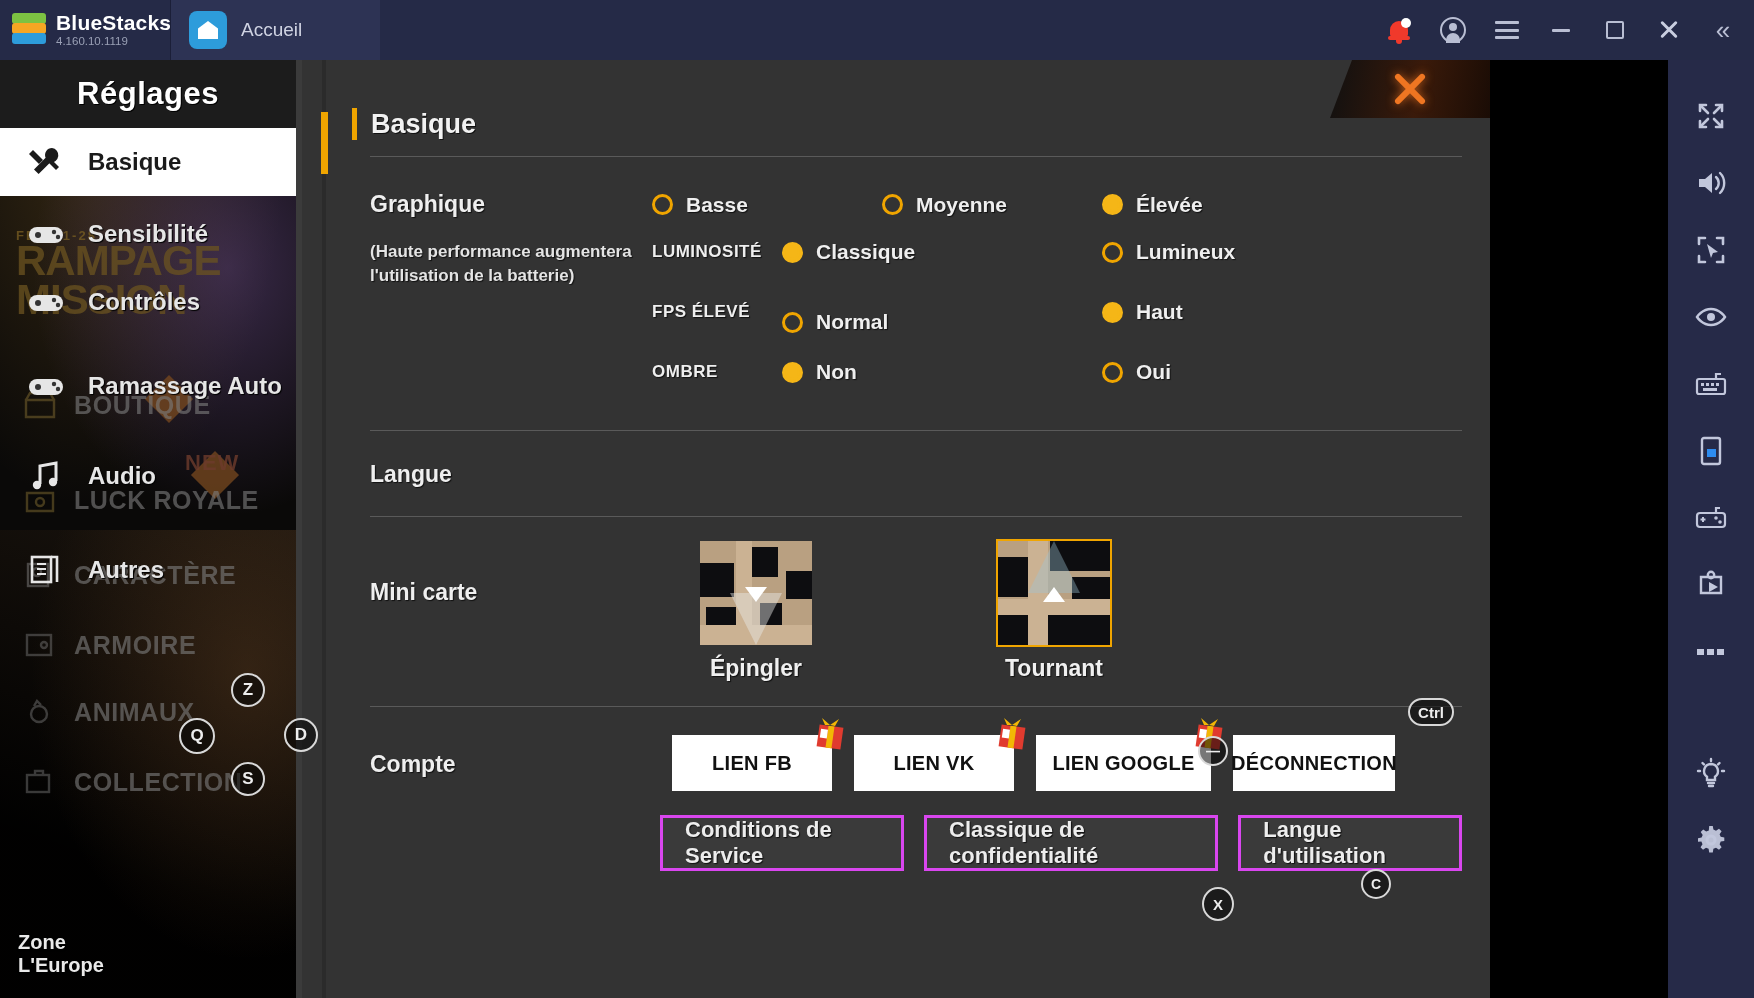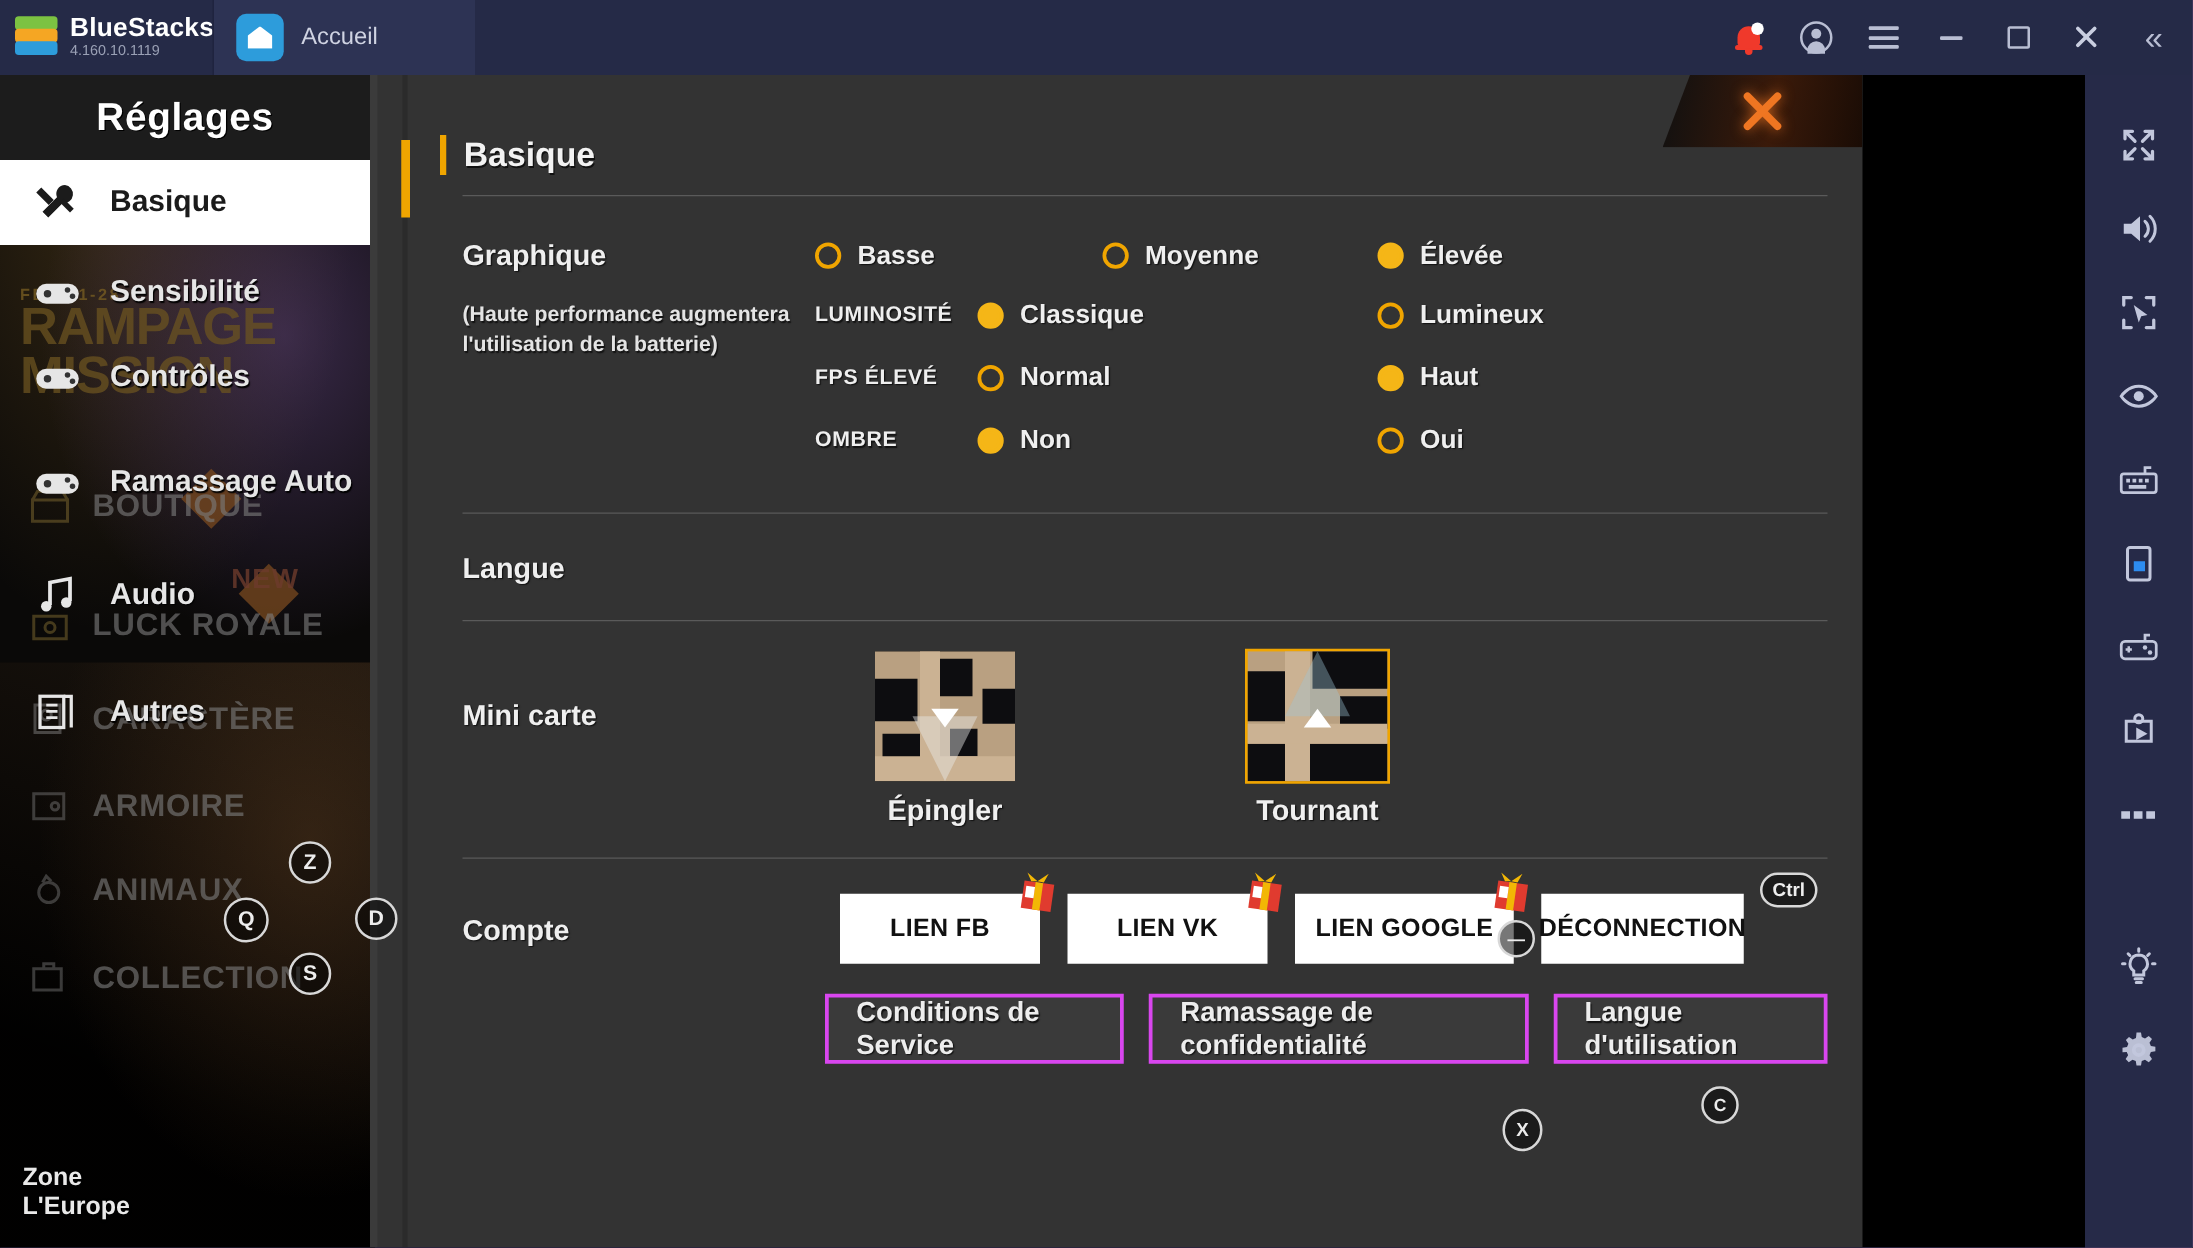--- a/index.html
+++ b/index.html
@@ -3,21 +3,21 @@
 <meta charset="utf-8">
 <style>
   * { box-sizing: border-box; margin: 0; padding: 0; }
   html, body {
     width: 1754px; height: 998px;
     overflow: hidden;
     background: #2b2b2b;
     font-family: "Liberation Sans", sans-serif;
     -webkit-font-smoothing: antialiased;
   }
-  .app { position: relative; width: 1754px; height: 998px; background:#8b5cf6; }
+  .app { position: relative; width: 1754px; height: 998px; background:#22c55e; }
 
   
   .titlebar {
     position: absolute; left:0; top:0; width:1754px; height:60px;
     background:#252a47;
     display:flex; align-items:stretch;
   }
   .bs-brand {
     width:170px; display:flex; align-items:center; gap:10px;
     padding-left:12px;
@@ -492,21 +492,21 @@
                   <span>Classique</span>
                 </div>
                 <div class="opt">
                   <span class="radio"></span>
                   <span>Lumineux</span>
                 </div>
               </div>
 
               <div style="display:flex; align-items:center; margin-bottom:26px;">
                 <div class="sublbl" style="width:130px;">FPS ÉLEVÉ</div>
-                <div class="opt" style="width:320px;">
+                <div class="opt" style="width:320px;margin-top:20px;">
                   <span class="radio"></span>
                   <span>Normal</span>
                 </div>
                 <div class="opt">
                   <span class="radio on"></span>
                   <span>Haut</span>
                 </div>
               </div>
 
               <div style="display:flex; align-items:center;">
@@ -611,21 +611,21 @@
               </div>
 
             </div>
           </div>
 
           <div style="display:flex; gap:20px; margin-top:24px; padding-left:308px;">
             <div class="legal-btn">
               <span>Conditions de Service</span>
             </div>
             <div class="legal-btn">
-              <span>Ramassage de confidentialité</span>
+              <span>Classique de confidentialité</span>
             </div>
             <div class="legal-btn">
               <span>Langue d'utilisation</span>
             </div>
           </div>
 
         </div>
       </div>
     </div>
 

